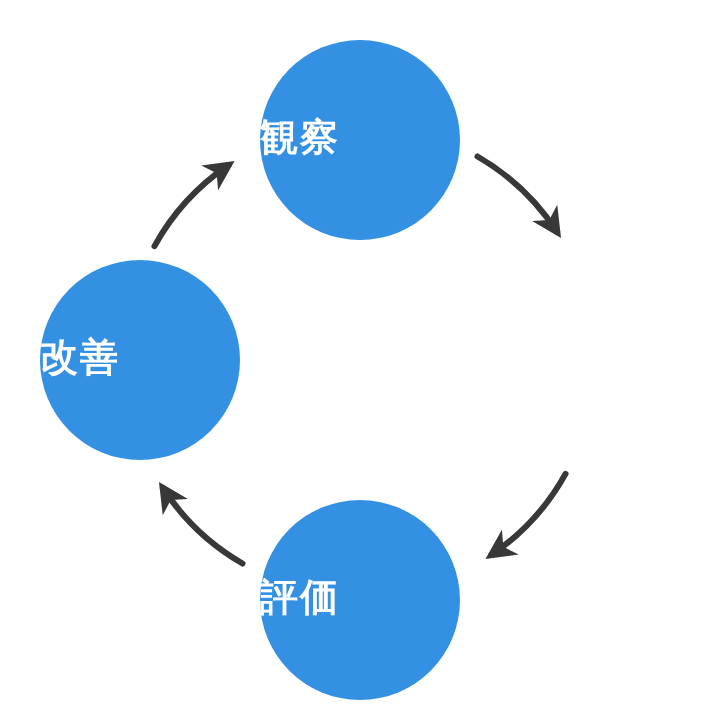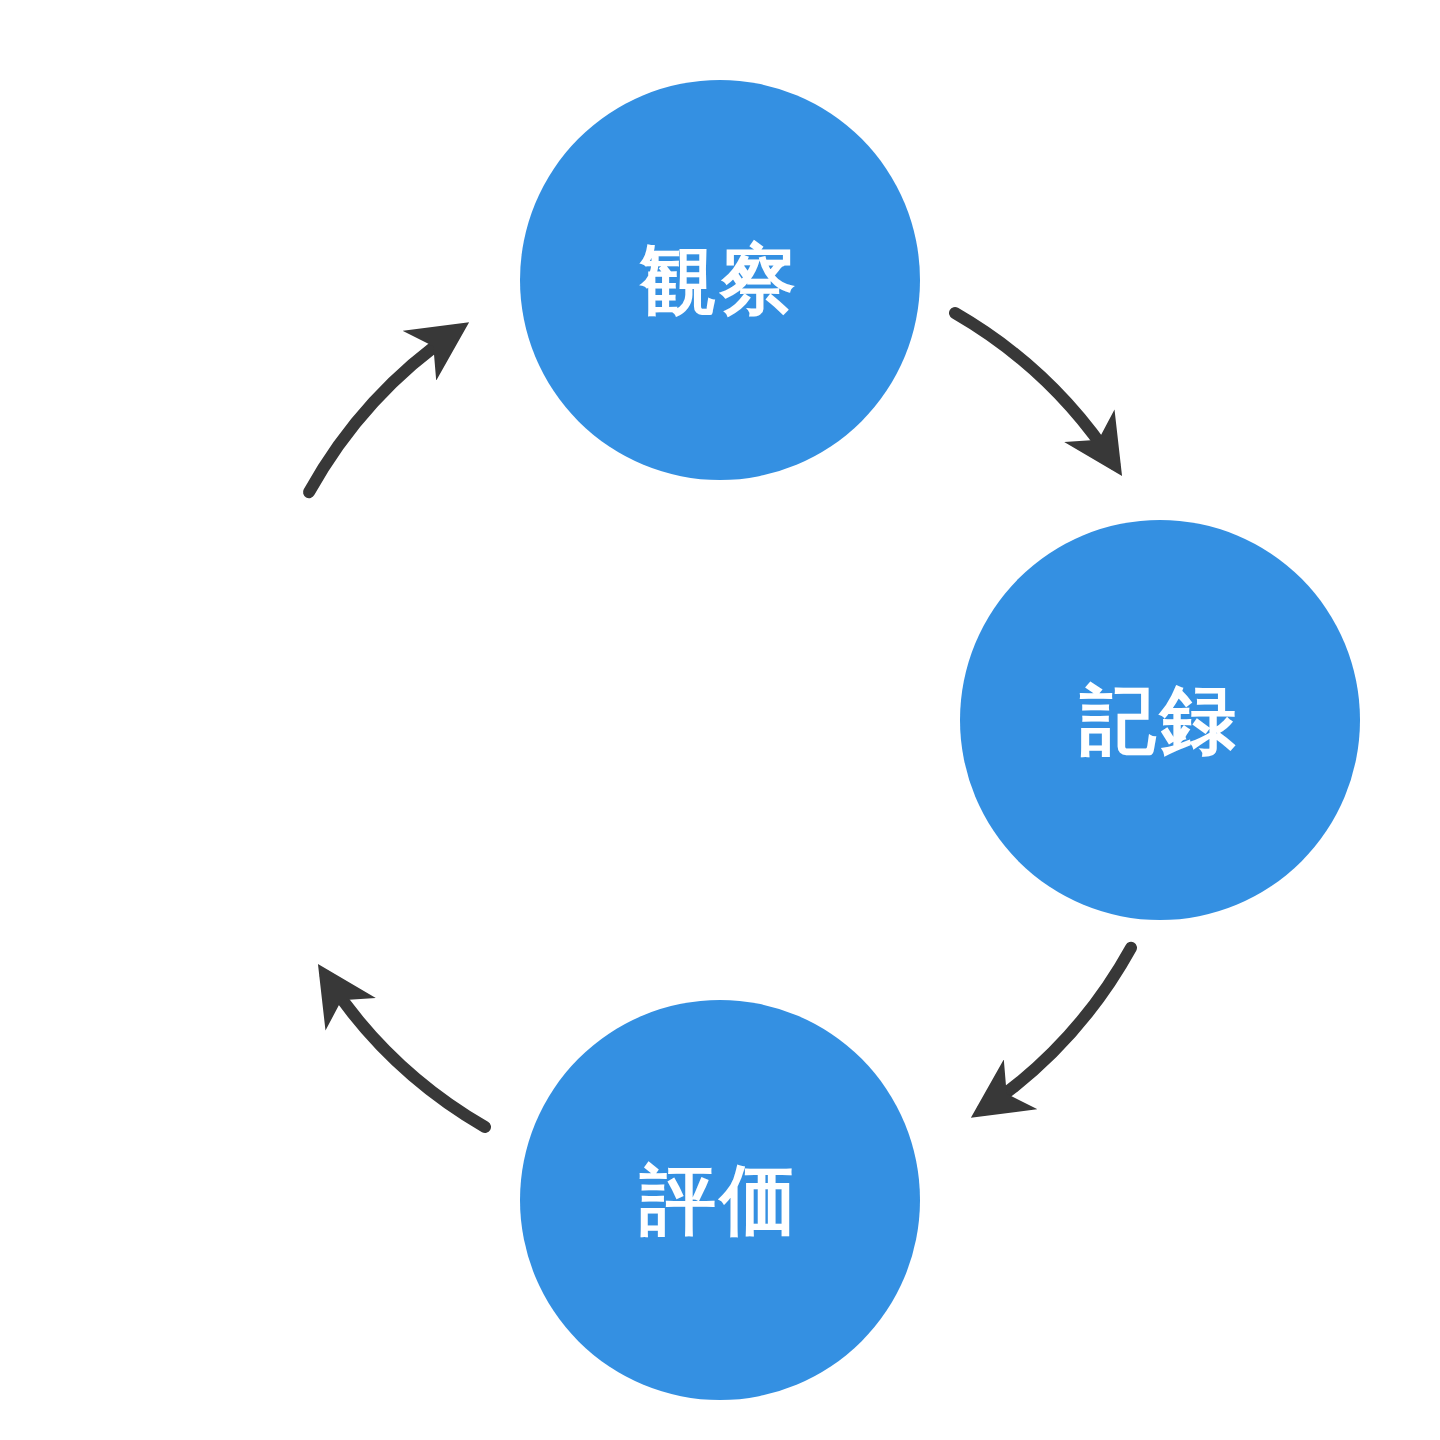--- a/index.html
+++ b/index.html
@@ -32,21 +32,22 @@
     fill:var(--arrow);
     stroke:none;
   }
   .node{
     position:absolute;
     width:200px;height:200px;
     border-radius:50%;
     background:var(--node_fill);
     display:flex;
     align-items:center;
-    justify-content:center;
+    justify-content:flex-start;
+    font-family:Liberation Mono, monospace;
   }
   .node-label{
     color:var(--node_text);
     font-size:38px;
     font-weight:700;
     letter-spacing:2px;
     line-height:1;
     white-space:nowrap;
   }
   .node-top{left:260px;top:40px;}
@@ -68,22 +69,22 @@
     <path class="arrow" d="M154.5,246.1 A235,235 0 0 1 228.6,165.1" marker-end="url(#arrowhead)"></path>
     <path class="arrow" d="M477.5,156.5 A235,235 0 0 1 557.1,232.0" marker-end="url(#arrowhead)"></path>
     <path class="arrow" d="M565.5,473.9 A235,235 0 0 1 491.4,554.9" marker-end="url(#arrowhead)"></path>
     <path class="arrow" d="M242.5,563.5 A235,235 0 0 1 162.9,488.0" marker-end="url(#arrowhead)"></path>
   </svg>
 
   <div class="node node-top">
     <span class="node-label">観察</span>
   </div>
 
-  <div class="node node-right">
-    <span class="node-label">記録</span>
-  </div>
 
   <div class="node node-bottom">
     <span class="node-label">評価</span>
   </div>
 
+  <div class="node node-left">
+    <span class="node-label">改善</span>
+  </div>
 
 </div>
 
 </body></html>

